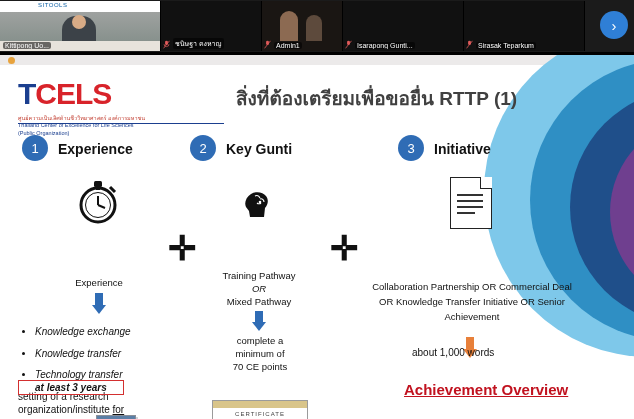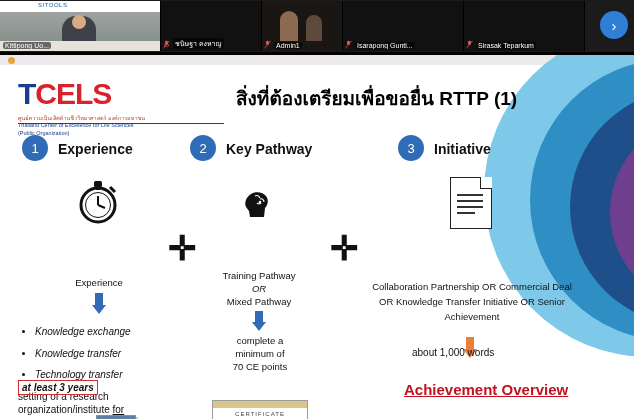--- a/index.html
+++ b/index.html
@@ -39,37 +39,37 @@
   .a3{width:236px;height:236px;right:-112px;top:34px;background:#1f4f8a;}
   .a4{width:190px;height:190px;right:-106px;top:62px;background:#6f3f8f;}
 
   .logo-block{position:absolute;left:18px;top:22px;width:210px;}
   .logo-word{font-size:30px;font-weight:bold;color:#1b3f8f;letter-spacing:-1px;}
   .logo-word .c-red{color:#d8232a;}
   .logo-sub{font-size:5.5px;color:#c0392b;line-height:1.35;margin-top:-2px;}
   .logo-sub .l2{color:#1b3f8f;}
   .logo-rule{position:absolute;left:0;top:46px;width:206px;height:1px;background:#1b3f8f;}
 
-  .slide-title{position:absolute;left:236px;top:28px;font-size:19px;font-weight:bold;color:#000000;white-space:nowrap;}
+  .slide-title{position:absolute;left:236px;top:28px;font-size:19px;font-weight:bold;color:#404040;white-space:nowrap;}
   .badge{position:absolute;width:26px;height:26px;border-radius:50%;background:#2f6cb5;color:#fff;font-size:13px;display:flex;align-items:center;justify-content:center;}
   .col-head{position:absolute;font-size:14px;font-weight:bold;color:#111;}
 
   .plus{position:absolute;font-size:34px;font-weight:bold;color:#111;line-height:1;}
 
   .caption{position:absolute;font-size:9.5px;color:#111;text-align:center;}
   .caption.it{font-style:italic;}
   .arrow{position:absolute;width:14px;}
   .arrow .stem{width:8px;margin:0 auto;}
   .arrow .head{width:0;height:0;border-left:7px solid transparent;border-right:7px solid transparent;}
 
   .bullets{position:absolute;font-size:10px;color:#111;font-style:italic;line-height:1.35;}
   .bullets li{margin:8px;padding:0;}
   .bullets ul{margin:0;padding-left:11px;}
   .plain{font-style:normal;}
-  .redbox{position:absolute;border:1.6px solid #d32f2f;padding:1px 3px;font-size:10px;color:#111;font-weight:bold;font-style:italic;}
+  .redbox{position:absolute;border:1.6px solid #d32f2f;padding:1px 16px;font-size:10px;color:#111;font-weight:bold;font-style:italic;}
 
   .resume{position:absolute;}
   .res-page{width:38px;height:46px;background:#fff;border:1px solid #8a8f98;box-shadow:2px 2px 0 #cfd3d8;}
   .res-head{height:11px;background:#5b7fa6;}
 
   .cert{position:absolute;width:94px;height:66px;background:#fff;border:1px solid #9b9b9b;}
   .cert .band{position:absolute;left:0;top:0;width:100%;height:7px;background:#d9c58a;}
   .cert .t{position:absolute;left:0;top:10px;width:100%;text-align:center;font-size:6px;letter-spacing:1px;color:#444;}
 
   .doc{position:absolute;width:40px;height:50px;background:#fff;border:1.6px solid #222;}
@@ -208,21 +208,21 @@
         <div class="res-head"></div>
 
       </div>
     </div>
 
     <div class="plus" style="left:168px;top:176px">✛</div>
 
     <div class="badge" style="left:190px;top:80px">
         <span>2</span>
       </div>
-    <div class="col-head" style="left:226px;top:86px">Key Pathway</div>
+    <div class="col-head" style="left:226px;top:86px">Key Gunti</div>
 
     <svg class="brain" style="left:240px;top:128px" viewBox="0 0 40 40">
       <path d="M6 24c-2-4 0-10 5-13 5-3 12-2 15 2 3 4 2 9-1 12l-1 9H10l-1-6z" fill="#111"></path>
       <path d="M15 13c2-1 4 0 5 2M20 16c2-1 4 1 4 3M17 20c1 1 3 1 4 0" stroke="#fff" stroke-width="1.1" fill="none"></path>
       <circle cx="20" cy="19" r="1.3" fill="#fff"></circle>
     </svg>
     <div class="caption" style="left:200px;top:215px;width:118px">Training Pathway</div>
     <div class="caption" style="left:200px;top:241px;width:118px">Mixed Pathway</div>
     <div class="caption it" style="left:200px;top:228px;width:118px">OR</div>
 

